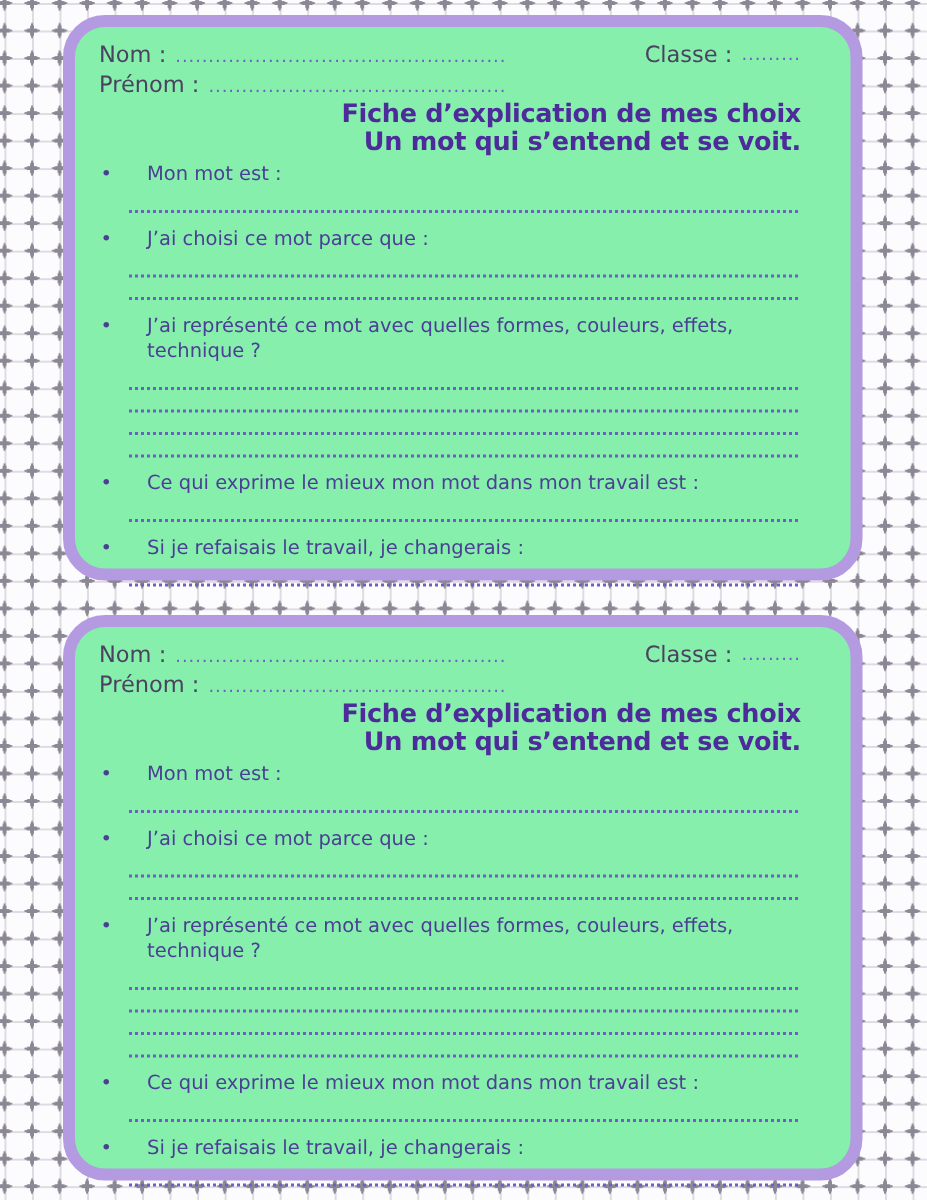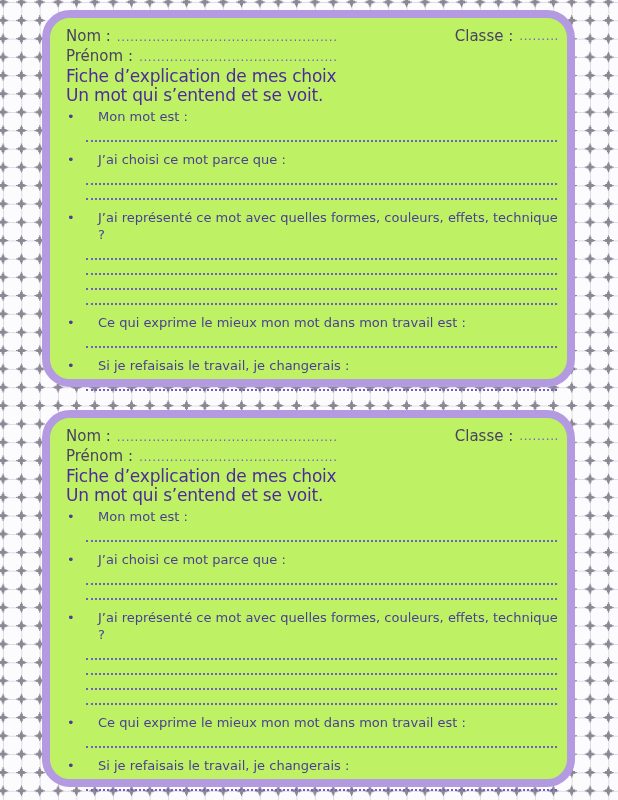--- a/index.html
+++ b/index.html
@@ -23,42 +23,42 @@
       linear-gradient(to right, var(--grid-line) 1px, transparent 1px),
       linear-gradient(to bottom, var(--grid-line) 1px, transparent 1px);
     background-size:18.35px 18.35px;
     background-position:12.2px 11.2px,12.2px 11.2px,3px 2px,3px 2px;
   }
   .page{width:618px;height:800px;}
   .card{
     box-sizing:border-box;
     width:533px;height:377px;
     margin-left:42px;
-    background:#bef264;
+    background:#86efac;
     border:8px solid var(--accent);
     border-radius:28px;
-    padding:8px 8px 0 16px;
+    padding:8px 33px 0 16px;
   }
   .card.first{margin-top:10px;}
   .card.second{margin-top:23px;}
 
   .head{display:flex;justify-content:space-between;color:var(--label);font-size:15px;}
   .head-left{width:272px;}
   .field-row{display:flex;align-items:baseline;height:20px;line-height:20px;}
   .field-label{white-space:nowrap;margin-right:6px;}
   .leader-dots{
     flex:1;overflow:hidden;white-space:nowrap;
     color:var(--dots);font-size:12px;letter-spacing:0.6px;
   }
   .head-right{display:flex;align-items:flex-end;height:20px;line-height:20px;}
   .head-right .leader-dots{flex:none;}
 
   .card-title{
-    margin:1px 0 3px;text-align:left;
-    font-size:17px;font-weight:400;line-height:19px;
+    margin:1px 0 3px;text-align:right;
+    font-size:17px;font-weight:700;line-height:19px;
     color:var(--title);letter-spacing:-0.2px;
   }
 
   .q-block{margin-bottom:9px;}
   .q-block:last-child{margin-bottom:0;}
   .q-label-row{display:flex;font-size:13px;line-height:17px;color:var(--text);margin-bottom:2px;}
   .bullet{width:15px;padding-left:1px;flex:none;}
   .q-label{flex:1;margin-left:16px;}
   .answer-lines{margin-left:20px;margin-right:2px;}
   .answer-line{height:13px;border-bottom:2px dotted var(--dots);}

